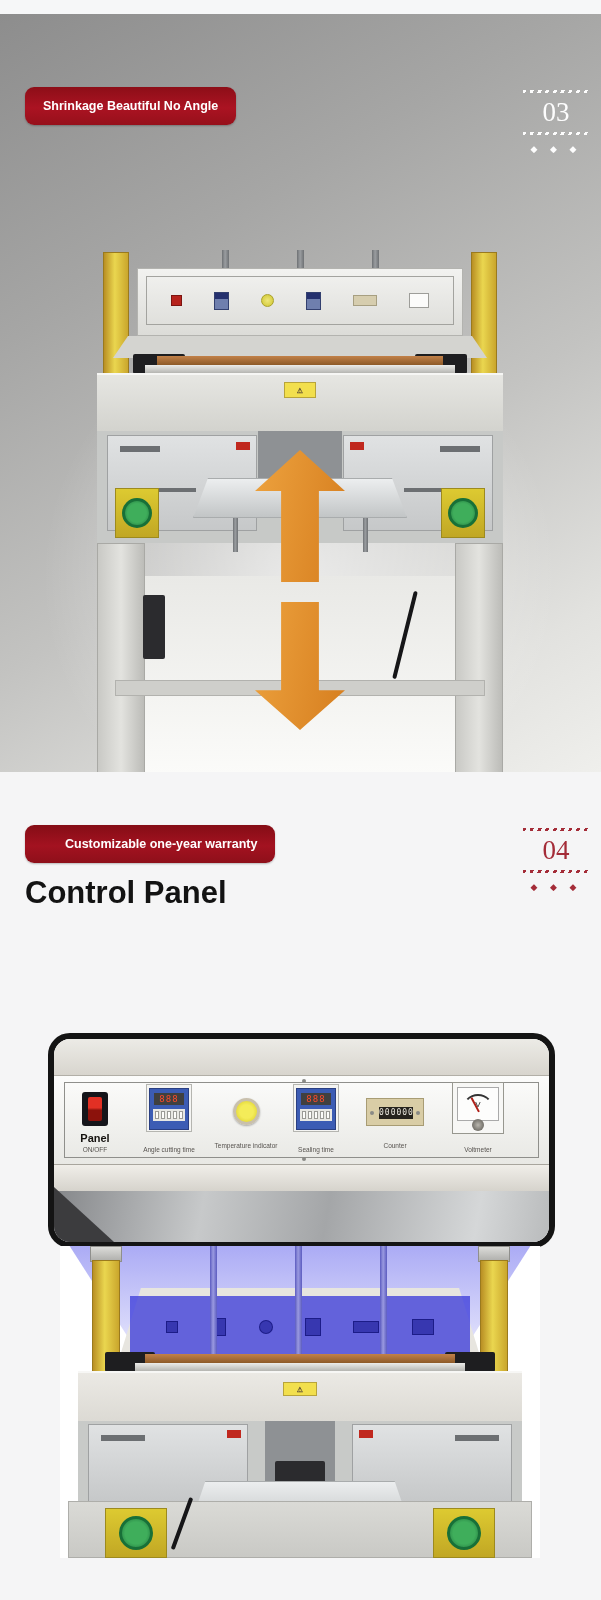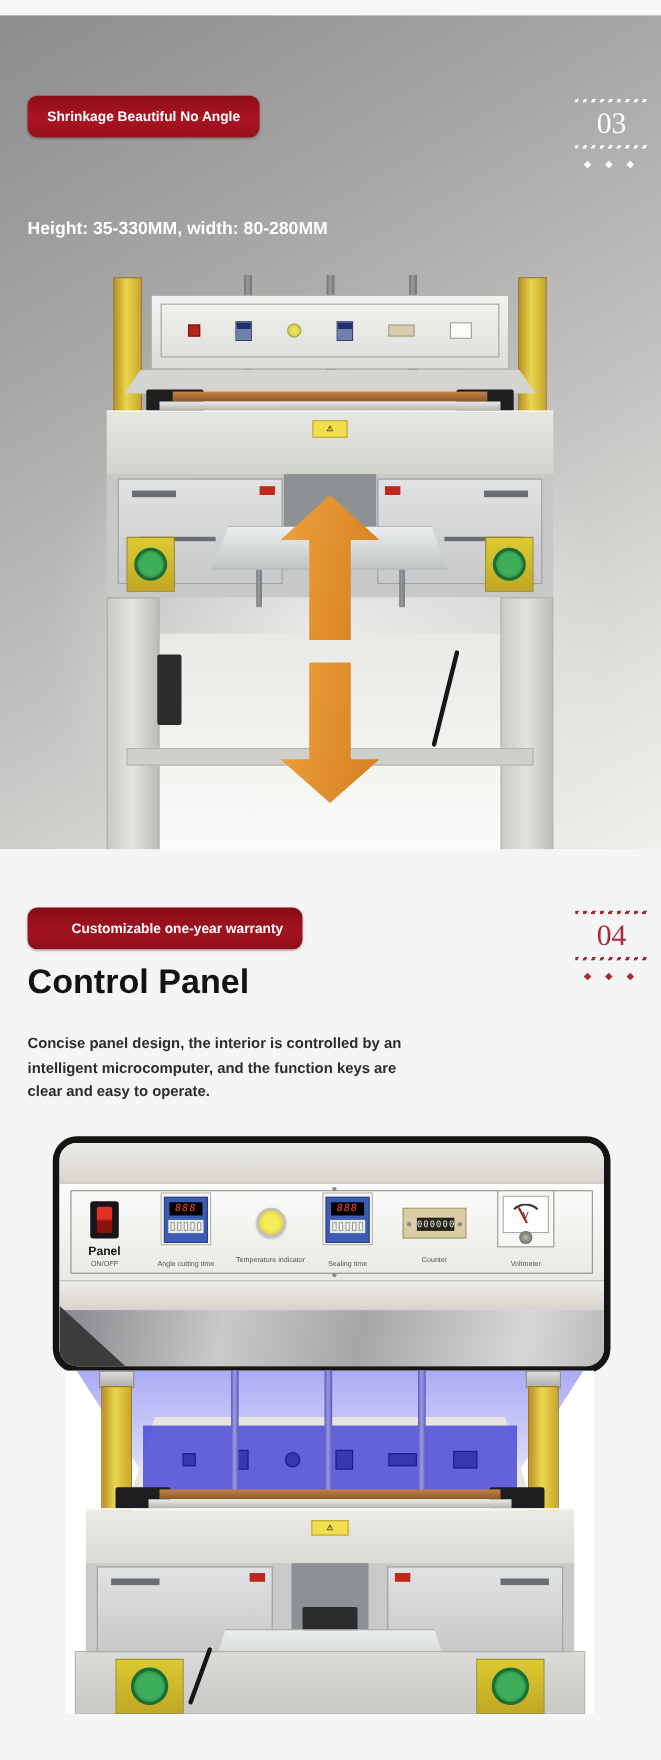--- a/index.html
+++ b/index.html
@@ -93,22 +93,22 @@
               border-top:1px solid #b2afa7; border-bottom:1px solid #a8a59d; }
   .cp-strip-in { left:10px; top:6px; right:10px; bottom:6px; border:1px solid #8f8f8b; }
   .screw { width:4px; height:4px; border-radius:50%; background:#8a8a86; }
   .device { text-align:center; }
   .dev-label { position:absolute; width:90px; text-align:center; font-size:6.5px; color:#56524e; }
   .dev-label-big { position:absolute; width:60px; text-align:center; font-size:11px; font-weight:bold; color:#15120f; }
   .sw-body { margin:0 auto; width:26px; height:34px; background:#15151a; border-radius:3px; padding-top:5px; }
   .sw-rocker { margin:0 auto; width:14px; height:24px; background:linear-gradient(#e23024 45%,#8c120c 55%); border-radius:2px; }
   .timer { margin:0 auto; width:46px; height:48px; background:#f4f4f2; border:1px solid #b5b5b0; padding-top:3px; }
   .timer-face { margin:0 auto; width:40px; height:42px; background:#3c5cb4; border:1px solid #2a3f82; padding-top:4px; }
-  .timer-disp { margin:0 auto; width:30px; height:12px; background:#000000; color:#ff4a2a; font-size:9px;
-                line-height:12px; letter-spacing:1px; font-family:"DejaVu Sans Mono", monospace;font-style:italic; }
+  .timer-disp { margin:0 auto; width:30px; height:12px; background:#404040; color:#ff4a2a; font-size:9px;
+                line-height:12px; letter-spacing:1px; font-family:"DejaVu Sans Mono", monospace; }
   .timer-keys { margin:4px auto 0; width:32px; height:12px; background:#e8e8e4;
                 display:flex; align-items:center; justify-content:space-evenly; }
   .timer-keys i { width:4px; height:8px; background:#fdfdfb; border:1px solid #9a9a96; }
   .ind-light { margin:0 auto; width:27px; height:27px; border-radius:50%;
                background:radial-gradient(#f4ec59 45%,#d8ca22); border:3px solid #c9c0ad; box-shadow:0 1px 2px rgba(0,0,0,.3); }
   .counter { margin:0 auto; width:58px; height:28px; background:#d9cda6; border:1px solid #a89c74; position:relative; }
   .counter-win { position:absolute; left:12px; top:8px; width:34px; height:12px; background:#26231d; color:#e9e6dd;
                  font-size:8px; line-height:12px; letter-spacing:1px; font-family:"DejaVu Sans Mono", monospace; }
   .counter .screw { position:absolute; top:12px; }
   .meter { margin:0 auto; width:52px; height:52px; background:#f7f7f5; border:1px solid #97978f; padding-top:4px; position:relative; }
@@ -155,21 +155,20 @@
 
     <div class="abs badge badge3">Shrinkage Beautiful No Angle</div>
 
     <div class="abs numblock numblock3">
       <div class="dashline"></div>
       <div class="num">03</div>
       <div class="dashline"></div>
       <div class="dots">◆ ◆ ◆</div>
     </div>
 
-    <div class="abs sec3-sub">Height: 35-330MM, width: 80-280MM</div>
 
     <div class="abs photo1">
       <div class="abs rod" style="left:137px;top:0;height:92px"></div>
       <div class="abs rod" style="left:212px;top:0;height:92px"></div>
       <div class="abs rod" style="left:287px;top:0;height:92px"></div>
 
       <div class="abs p1-panel">
         <div class="abs p1-panel-in">
           <i class="mc-red"></i>
           <i class="mc-blue"></i>
@@ -235,21 +234,20 @@
     <div class="abs badge badge4">Customizable one-year warranty</div>
 
     <div class="abs numblock numblock4">
       <div class="dashline"></div>
       <div class="num">04</div>
       <div class="dashline"></div>
       <div class="dots">◆ ◆ ◆</div>
     </div>
 
     <h2 class="abs sec4-title">Control Panel</h2>
-    <p class="abs sec4-para">Concise panel design, the interior is controlled by an intelligent microcomputer, and the function keys are clear and easy to operate.</p>
 
     <div class="abs panelimg">
       <div class="abs cp-top"></div>
       <div class="abs cp-strip">
         <div class="abs cp-strip-in"></div>
         <div class="abs screw" style="left:50%;top:3px"></div>
         <div class="abs screw" style="left:50%;bottom:3px"></div>
 
         <div class="abs device" style="left:24px;top:16px;width:34px">
           <div class="sw-body">

